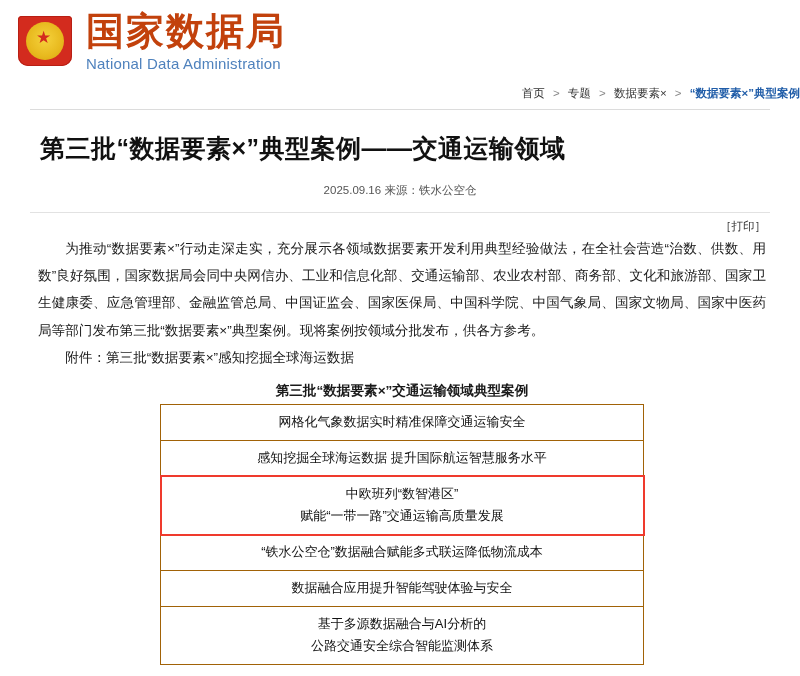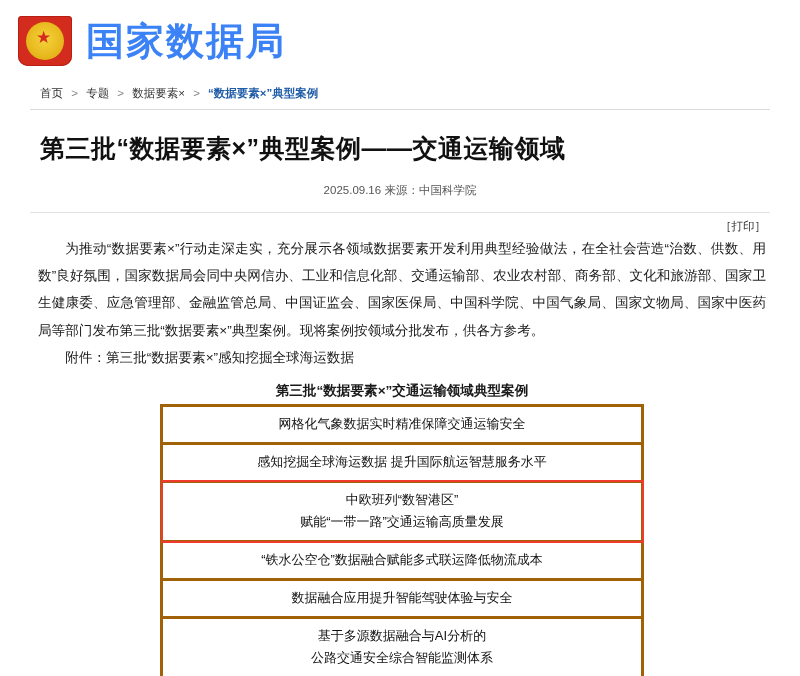--- a/index.html
+++ b/index.html
@@ -44,36 +44,37 @@
     position: absolute;
     left: 22px; top: 19px;
     color: #d32b1e;
     font-size: 17px;
     line-height: 17px;
   }
   .brand { line-height: 1; }
   .brand .cn {
     font-size: 38px;
     font-weight: bold;
-    color: #3b82f6;
+    color: #c2410c;
     letter-spacing: 2px;
     font-family: "Liberation Serif", serif;
   }
   .brand .en {
     margin-top: 6px;
     font-size: 15px;
     color: #4f82bd;
     letter-spacing: .2px;
   }
 
   
   .breadcrumb {
     font-size: 11.5px;
     color: #333;
     padding: 10px 0 8px 40px;
+    text-align: right;
   }
   .breadcrumb a { color: #333; text-decoration: none; }
   .breadcrumb .sep { color: #888; margin: 0 5px; }
   .breadcrumb .current { color: #1f5ca8; font-weight: bold; }
 
   .rule {
     border-top: 1px solid #dcdcdc;
     margin: 0 30px;
   }
 
@@ -124,21 +125,21 @@
     font-weight: bold;
     margin: 6px 0 0 0;
   }
   .tbl {
     width: 484px;
     margin: 0 auto;
     border-collapse: collapse;
     table-layout: fixed;
   }
   .tbl td {
-    border: 3px solid #a16207;
+    border: 1px solid #a16207;
     text-align: center;
     font-size: 13px;
     line-height: 1.75;
     padding: 6px 6px;
     color: #111;
   }
   .tbl td.highlight {
     outline: 2px solid #ef3a2d;
     outline-offset: -1px;
     position: relative;
@@ -150,40 +151,41 @@
 <div class="page">
 
   <div class="header">
     <div class="emblem">
       <div class="ribbon"></div>
       <div class="gear"></div>
       <div class="star">★</div>
     </div>
     <div class="brand">
       <div class="cn">国家数据局</div>
+      <div class="en">National Data Administration</div>
     </div>
   </div>
 
   <div class="breadcrumb">
     <a href="#">首页</a>
     <span class="sep">&gt;</span>
     <a href="#">专题</a>
     <span class="sep">&gt;</span>
     <a href="#">数据要素×</a>
     <span class="sep">&gt;</span>
     <a href="#" class="current">“数据要素×”典型案例</a>
   </div>
 
   <div class="rule"></div>
 
   <div class="title">第三批“数据要素×”典型案例——交通运输领域</div>
 
   <div class="meta">
     <span class="date">2025.09.16</span>
-    <span class="source">来源：中国科学院</span>
+    <span class="source">来源：铁水公空仓</span>
     <span class="print">［打印］</span>
   </div>
 
   <div class="rule2"></div>
 
   <div class="body">
     <p class="indent2">为推动“数据要素×”行动走深走实，充分展示各领域数据要素开发利用典型经验做法，在全社会营造“治数、供数、用数”良好氛围，国家数据局会同中央网信办、工业和信息化部、交通运输部、农业农村部、商务部、文化和旅游部、国家卫生健康委、应急管理部、金融监管总局、中国证监会、国家医保局、中国科学院、中国气象局、国家文物局、国家中医药局等部门发布第三批“数据要素×”典型案例。现将案例按领域分批发布，供各方参考。</p>
     <p class="indent2">附件：第三批“数据要素×”感知挖掘全球海运数据</p>
 
     <div class="tbl-title">第三批“数据要素×”交通运输领域典型案例</div>

